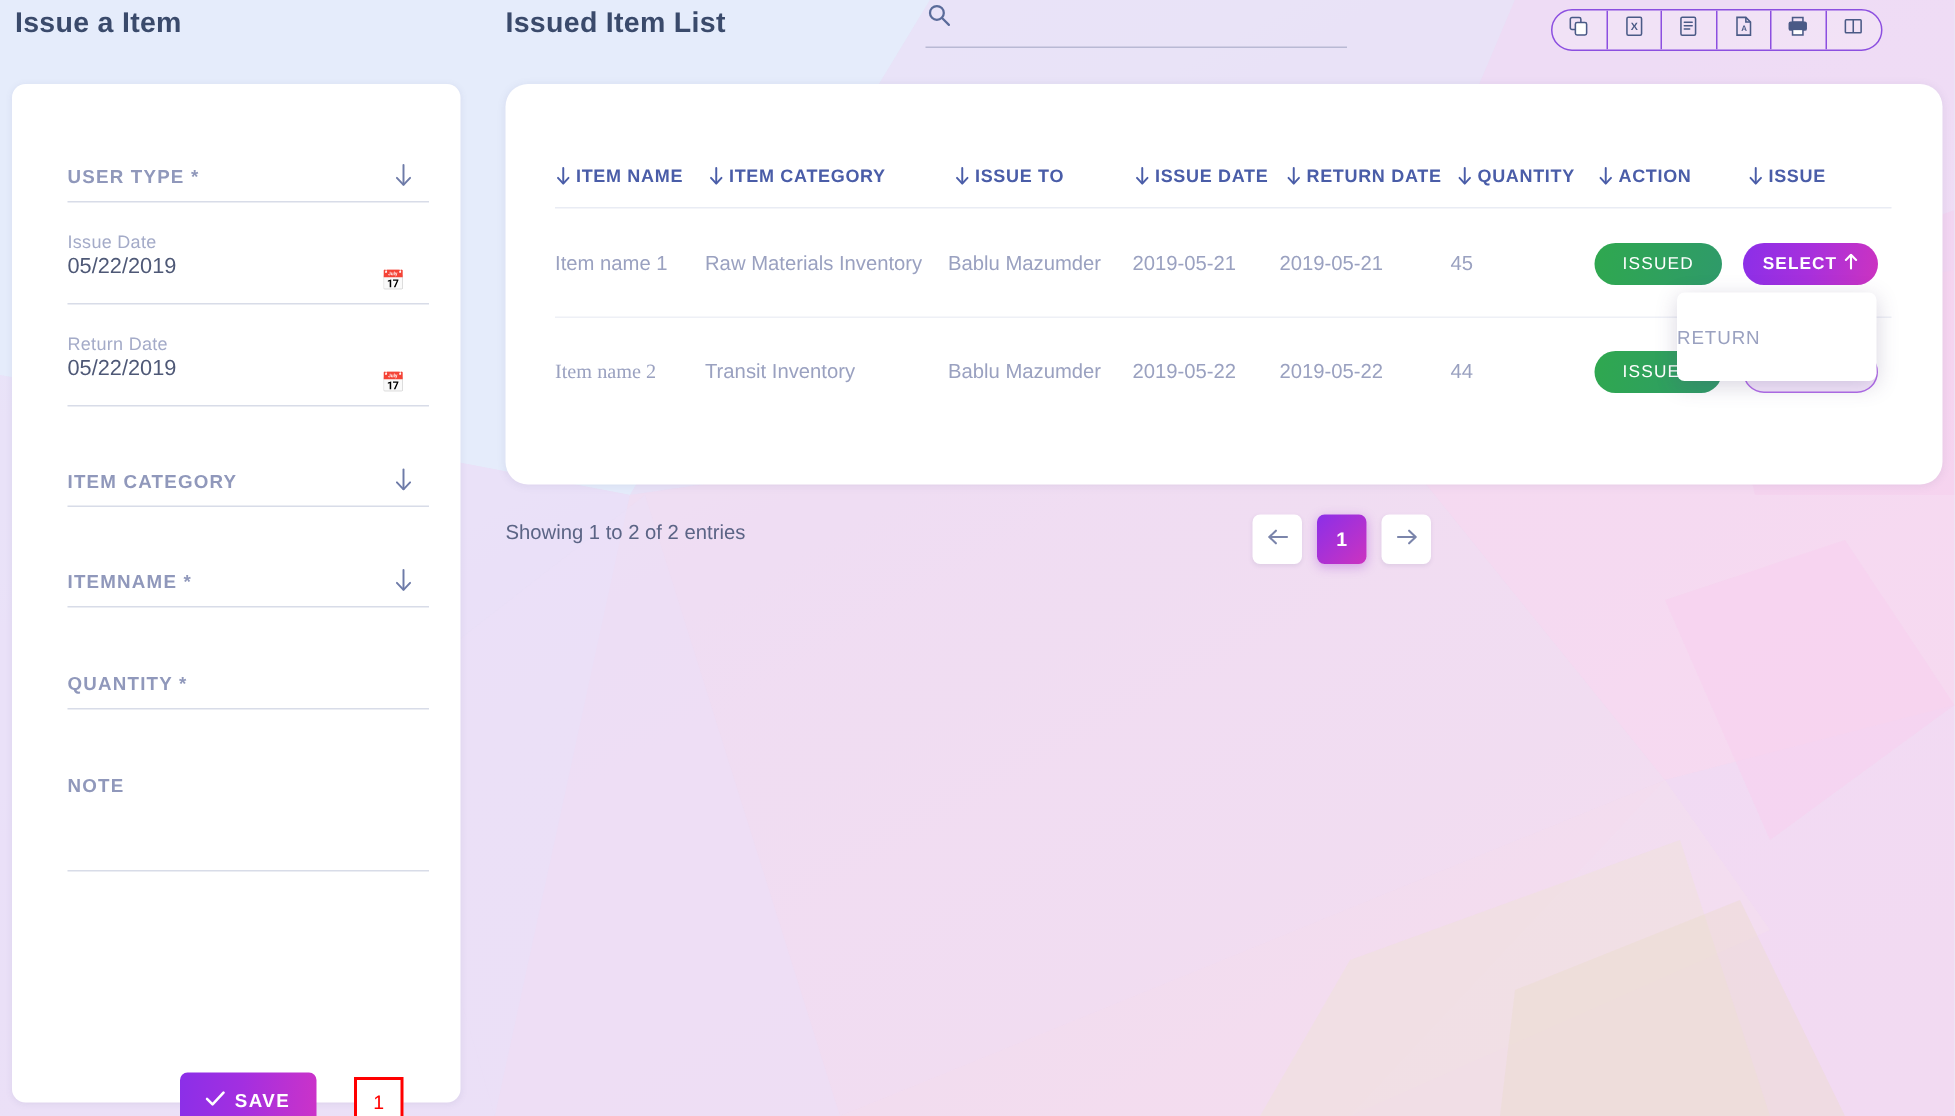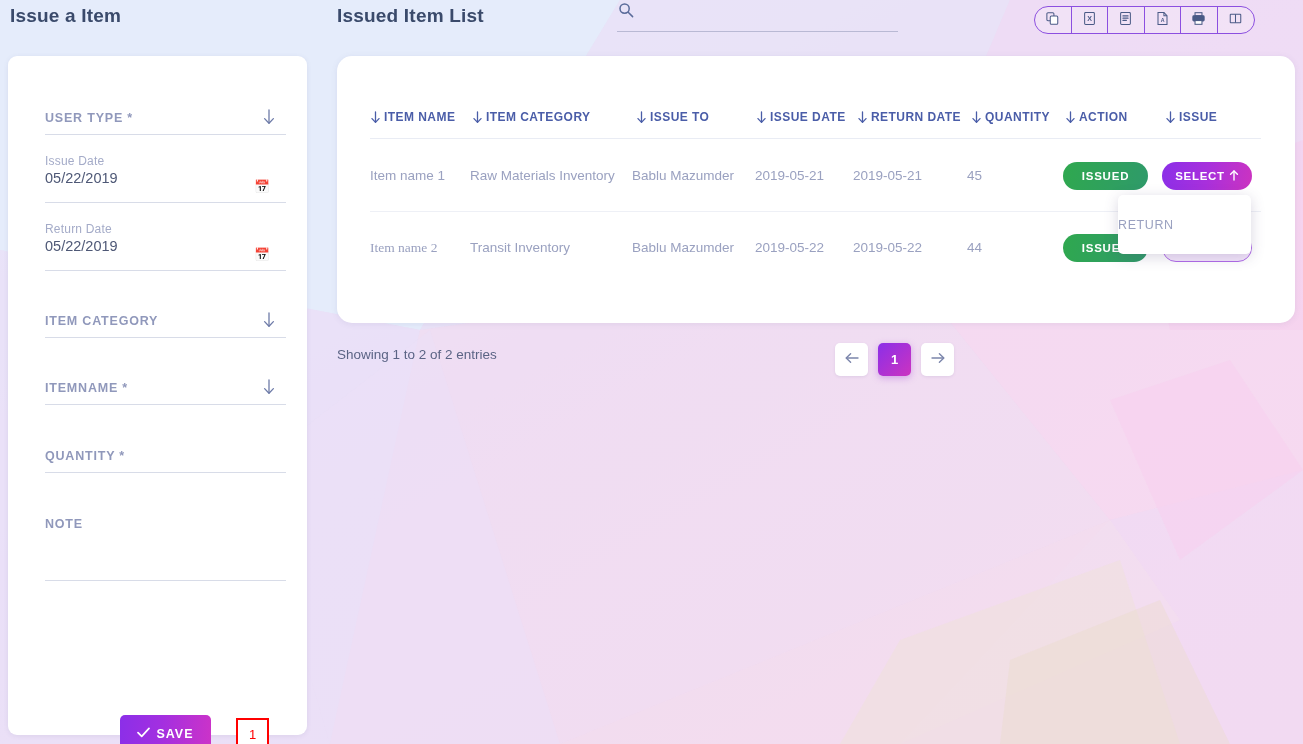--- a/index.html
+++ b/index.html
@@ -136,21 +136,21 @@
     position: absolute; left: 33px; width: 891px;
     border-bottom: 1px solid #eef0f6;
   }
   .td {
     position: absolute;
     font-size: 13.5px; font-weight: 400; color: #9aa1c0; white-space: nowrap;
   }
   .badge {
     position: absolute; width: 85px; height: 28px; border-radius: 14px;
     background: linear-gradient(100deg, #2fa84f 0%, #2f9a6a 100%);
-    color: #fff; font-size: 11.5px; font-weight: 700; letter-spacing: .8px;
+    color: #fff; font-size: 11.5px; font-weight: 400; letter-spacing: .8px;
     display: flex; align-items: center; justify-content: center;
     cursor: pointer;
   }
   .select-btn {
     position: absolute; width: 90px; height: 28px; border-radius: 14px;
     background: linear-gradient(100deg, #8b2fe8 0%, #a830dc 50%, #cc33c0 100%);
     color: #fff; font-size: 11.5px; font-weight: 700; letter-spacing: .7px;
     display: flex; align-items: center; justify-content: center; gap: 4px;
     border: none; cursor: pointer;
     font-family: "Liberation Sans", sans-serif;

